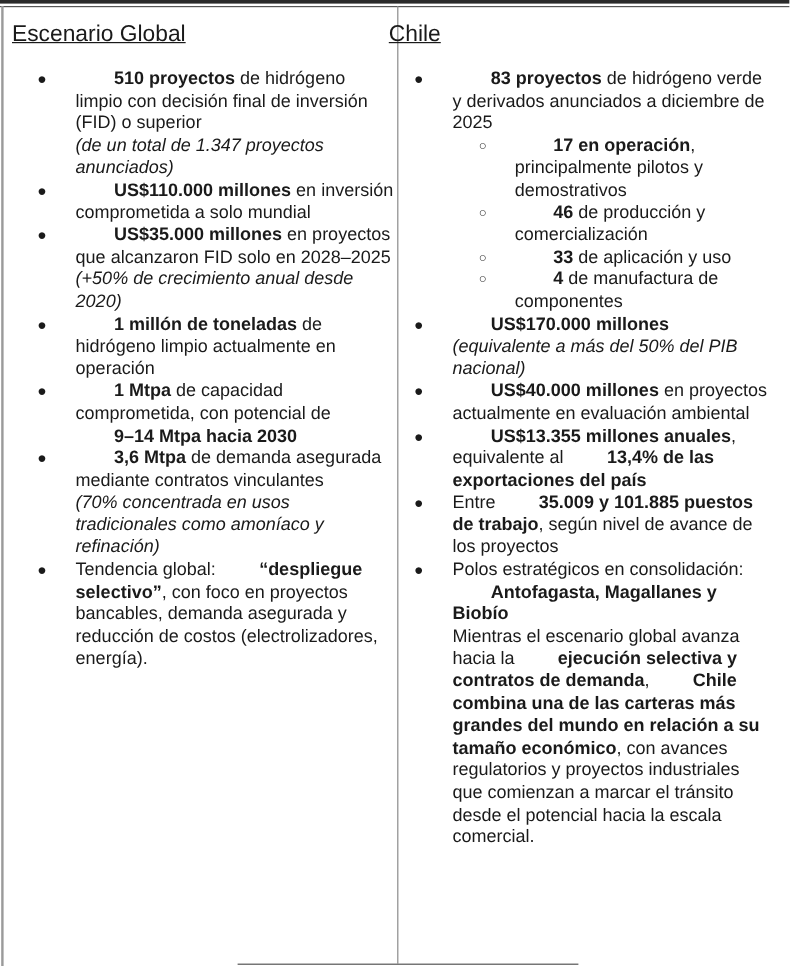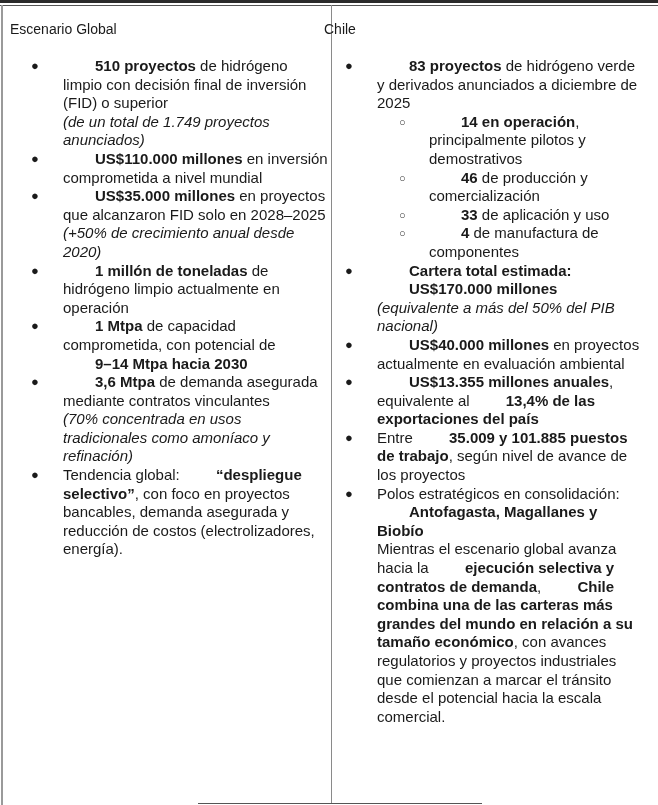--- a/index.html
+++ b/index.html
@@ -8,21 +8,21 @@
       font-family: "Liberation Sans", sans-serif; font-size: 15px; color: #1a1a1a;
     }
     .top-bar { position: absolute; left: 0; top: 0; width: 658px; height: 3px; background: #2a2a2a; }
     .top-line { position: absolute; left: 0; top: 5px; width: 658px; height: 1px; background: #555; }
     .left-line { position: absolute; left: 1px; top: 5px; width: 2px; height: 800px; background: #9a9a9a; }
     .divider { position: absolute; left: 331px; top: 5px; width: 1px; height: 798px; background: #8a8a8a; }
     .bottom-line { position: absolute; left: 198px; top: 803px; width: 284px; height: 1px; background: #555; }
     .col { position: absolute; top: 20px; line-height: 18.6px; }
     .col-left { left: 10px; width: 318px; }
     .col-right { left: 324px; width: 318px; }
-    .col-title { margin: 0 0 19px 0; font-weight: normal; font-size: 14px; line-height: 18px; }
+    .col-title { margin: 0 0 19px 0; font-weight: normal; font-size: 19px; line-height: 18px; text-decoration: underline; }
     ul.main { list-style: none; margin: 0; padding: 0 0 0 53px; }
     ul.main > li { position: relative; margin: 0; }
     ul.main > li > .bullet { position: absolute; left: -32px; top: 0; font-size: 13px; }
     ul.sub { list-style: none; margin: 0; padding: 0 0 0 52px; }
     ul.sub > li { position: relative; }
     ul.sub > li > .bullet { position: absolute; left: -30px; top: 0; font-size: 11px; color: #333; }
     b { font-weight: bold; margin-left: 32px; }
     i { font-style: italic; }
     .block { display: block; }
   </style>
@@ -31,44 +31,43 @@
 
 <div class="top-bar"></div>
 <div class="top-line"></div>
 <div class="left-line"></div>
 <div class="divider"></div>
 <div class="bottom-line"></div>
 
 <div class="col col-left">
   <div class="col-title">Escenario Global</div>
   <ul class="main">
-    <li><span class="bullet">●</span><b>510 proyectos</b><span> de hidrógeno limpio con decisión final de inversión (FID) o superior</span><i class="block"> (de un total de 1.749 proyectos anunciados)</i></li>
-    <li><span class="bullet">●</span><b>US$110.000 millones</b><span> en inversión comprometida a nivel mundial</span></li>
+    <li><span class="bullet">●</span><b>510 proyectos</b><span> de hidrógeno limpio con decisión final de inversión (FID) o superior</span><i class="block"> (de un total de 1.347 proyectos anunciados)</i></li>
+    <li><span class="bullet">●</span><b>US$110.000 millones</b><span> en inversión comprometida a solo mundial</span></li>
     <li><span class="bullet">●</span><b>US$35.000 millones</b><span> en proyectos que alcanzaron FID solo en 2028–2025</span><i class="block"> (+50% de crecimiento anual desde 2020)</i></li>
     <li><span class="bullet">●</span><b>1 millón de toneladas</b><span> de hidrógeno limpio actualmente en operación</span></li>
     <li><span class="bullet">●</span><b>1 Mtpa</b><span> de capacidad comprometida, con potencial de </span><b>9–14 Mtpa hacia 2030</b></li>
     <li><span class="bullet">●</span><b>3,6 Mtpa</b><span> de demanda asegurada mediante contratos vinculantes</span><i class="block"> (70% concentrada en usos tradicionales como amoníaco y refinación)</i></li>
     <li><span class="bullet">●</span><span>Tendencia global: </span><b>“despliegue selectivo”</b><span>, con foco en proyectos bancables, demanda asegurada y reducción de costos (electrolizadores, energía).</span></li>
   </ul>
 </div>
 
 <div class="col col-right">
   <div class="col-title">Chile</div>
   <ul class="main">
     <li><span class="bullet">●</span><b>83 proyectos</b><span> de hidrógeno verde y derivados anunciados a diciembre de 2025</span>
       <ul class="sub">
-        <li><span class="bullet">○</span><b>14 en operación</b><span>, principalmente pilotos y demostrativos</span></li>
+        <li><span class="bullet">○</span><b>17 en operación</b><span>, principalmente pilotos y demostrativos</span></li>
         <li><span class="bullet">○</span><b>46</b><span> de producción y comercialización</span></li>
         <li><span class="bullet">○</span><b>33</b><span> de aplicación y uso</span></li>
         <li><span class="bullet">○</span><b>4</b><span> de manufactura de componentes</span></li>
       </ul>
     </li>
     <li>
         <span class="bullet">●</span>
-        <b class="block">Cartera total estimada:</b>
         <b class="block">US$170.000 millones</b>
         <i class="block"> (equivalente a más del 50% del PIB nacional)</i>
       </li>
     <li><span class="bullet">●</span><b>US$40.000 millones</b><span> en proyectos actualmente en evaluación ambiental</span></li>
     <li><span class="bullet">●</span><b> US$13.355 millones anuales</b><span>, equivalente al </span><b>13,4% de las exportaciones del país</b></li>
     <li><span class="bullet">●</span><span> Entre </span><b>35.009 y 101.885 puestos de trabajo</b><span>, según nivel de avance de los proyectos</span></li>
     <li><span class="bullet">●</span><span>Polos estratégicos en consolidación: </span><b>Antofagasta, Magallanes y Biobío</b>
       <span class="block"><span>Mientras el escenario global avanza hacia la </span><b>ejecución selectiva y contratos de demanda</b><span>, </span><b>Chile combina una de las carteras más grandes del mundo en relación a su tamaño económico</b><span>, con avances regulatorios y proyectos industriales que comienzan a marcar el tránsito desde el potencial hacia la escala comercial.</span></span>
     </li>
   </ul>

